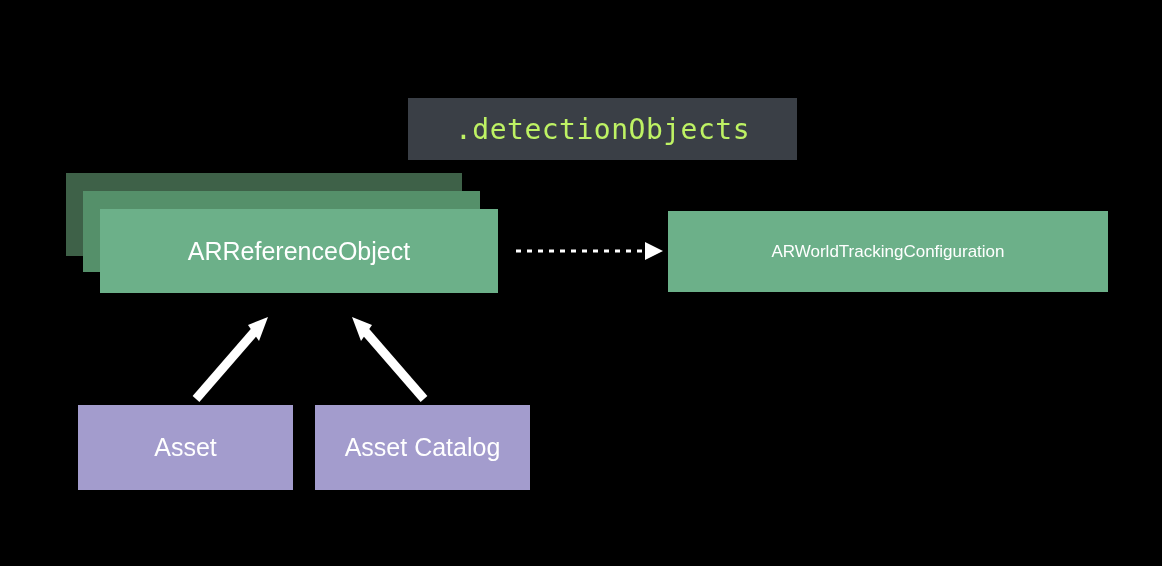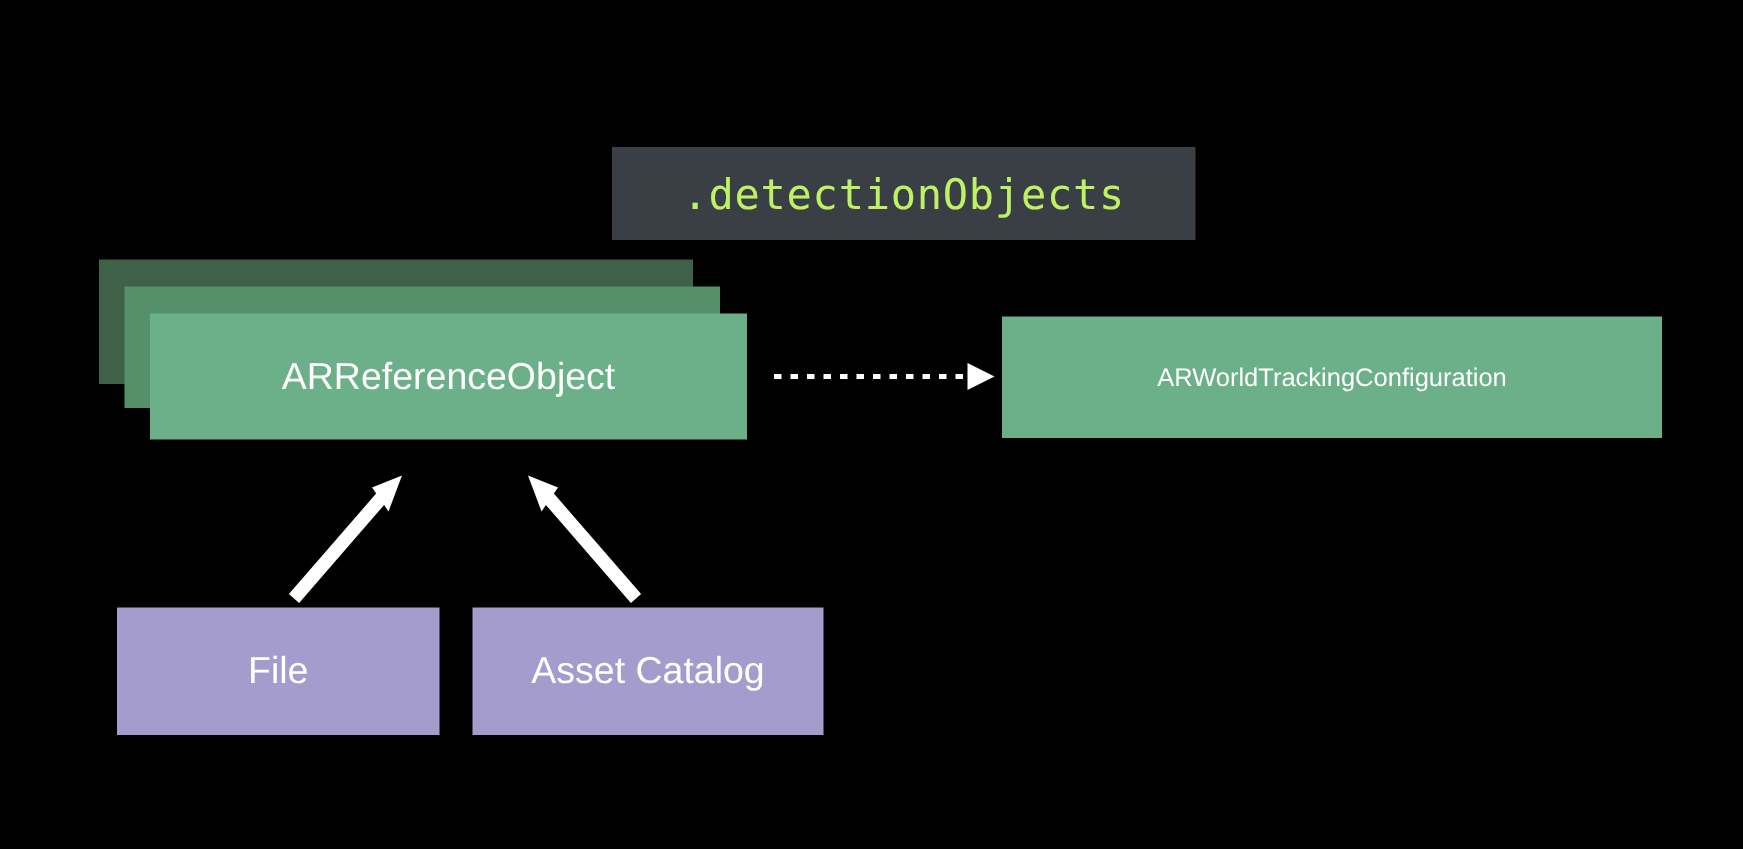--- a/index.html
+++ b/index.html
@@ -89,21 +89,21 @@
     font-weight: 300;
     top: 405px;
     height: 85px;
   }
   .source-file {
     left: 78px;
     width: 215px;
   }
   .source-catalog {
     left: 315px;
-    width: 234px;
+    width: 215px;
   }
   .arrows {
     position: absolute;
     left: 0;
     top: 0;
     width: 1162px;
     height: 566px;
     pointer-events: none;
   }
 </style>
@@ -115,21 +115,21 @@
   <div class="node code-chip">.detectionObjects</div>
 
   <div class="card-stack">
     <div class="card card-back"></div>
     <div class="card card-mid"></div>
     <div class="card card-front">ARReferenceObject</div>
   </div>
 
   <div class="node config-box">ARWorldTrackingConfiguration</div>
 
-  <div class="node source-box source-file">File</div>
+  <div class="node source-box source-file">Asset</div>
 
   <div class="node source-box source-catalog">Asset Catalog</div>
 
   <svg class="arrows" viewBox="0 0 1162 566" xmlns="http://www.w3.org/2000/svg">
     <defs>
       <marker id="head-dotted" markerWidth="7" markerHeight="7" refX="1.2" refY="3" orient="auto">
         <path d="M0,0 L0,6 L6,3 z" fill="#ffffff"></path>
       </marker>
     </defs>
 

